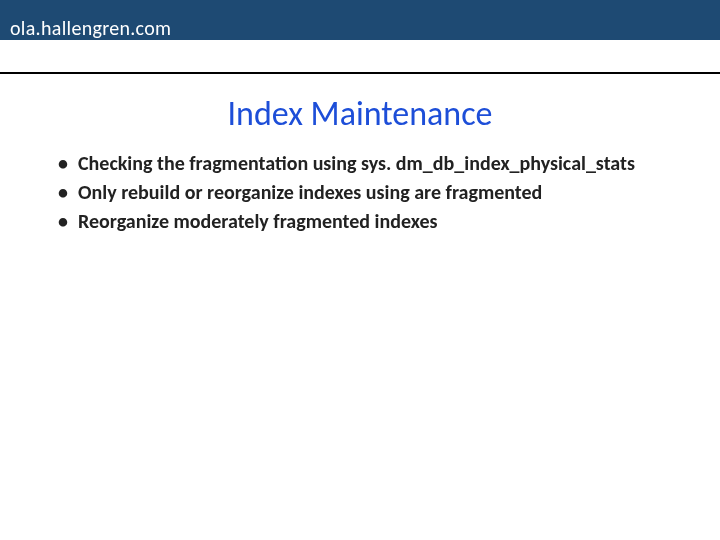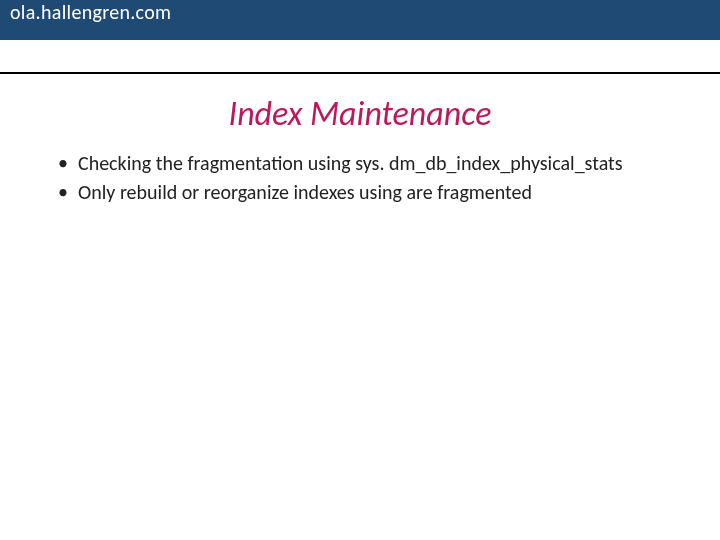--- a/index.html
+++ b/index.html
@@ -10,21 +10,21 @@
     background: #ffffff;
     font-family: Calibri, "Segoe UI", Arial, sans-serif;
     color: #111;
     overflow: hidden;
   }
   .header-band {
     width: 100%;
     height: 40px;
     background: #1e4a73;
     display: flex;
-    align-items: flex-start;
+    align-items: flex-end;
     padding-left: 10px;
     box-sizing: border-box;
   }
   .header-text {
     color: #ffffff;
     font-size: 20px;
     letter-spacing: 0.3px;
   }
   .separator {
     width: 100%;
@@ -33,39 +33,39 @@
     margin-top: 32px;
   }
   .title-block {
     text-align: center;
     margin: 20px auto 10px auto;
     width: 640px;
   }
   .title-line {
     font-size: 34px;
     line-height: 1.2;
-    color: #be185d;
+    color: #1d4ed8;
     font-weight: 400;
-    font-style: italic;
   }
   .content {
     margin: 15px 50px 0 50px;
   }
   ul.bullets {
     list-style: none;
     padding: 0;
     margin: 0;
   }
   ul.bullets li {
     position: relative;
     padding-left: 28px;
     font-size: 20px;
     line-height: 1.35;
     color: #222;
     margin-bottom: 2px;
+    font-weight: bold;
   }
   ul.bullets li::before {
     content: "•";
     position: absolute;
     left: 8px;
     top: 0;
     color: #222;
     font-size: 20px;
   }
 </style>
@@ -78,14 +78,15 @@
 <div class="separator"></div>
 
 <div class="title-block">
   <div class="title-line">Index Maintenance</div>
 </div>
 
 <div class="content">
   <ul class="bullets">
     <li>Checking the fragmentation using sys. dm_db_index_physical_stats</li>
     <li>Only rebuild or reorganize indexes using are fragmented</li>
+    <li>Reorganize moderately fragmented indexes</li>
   </ul>
 </div>
 
 </body></html>

